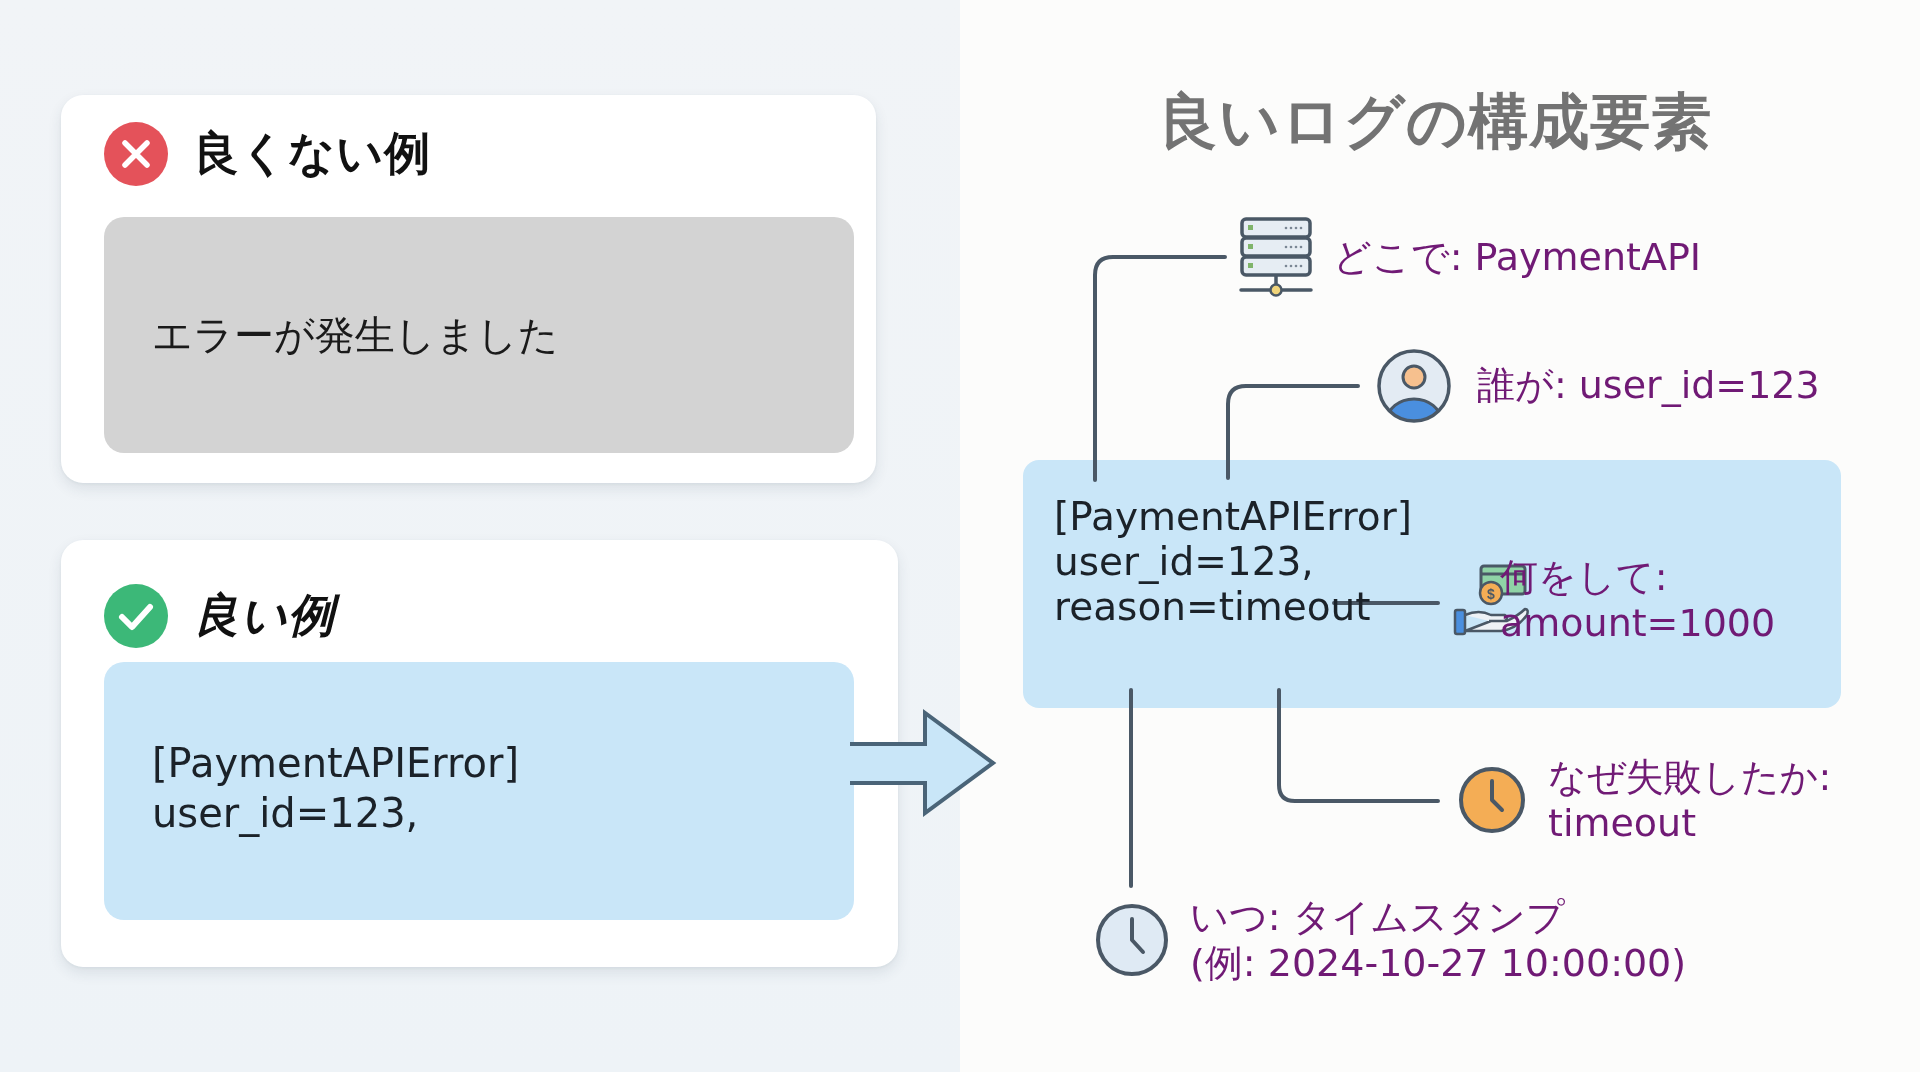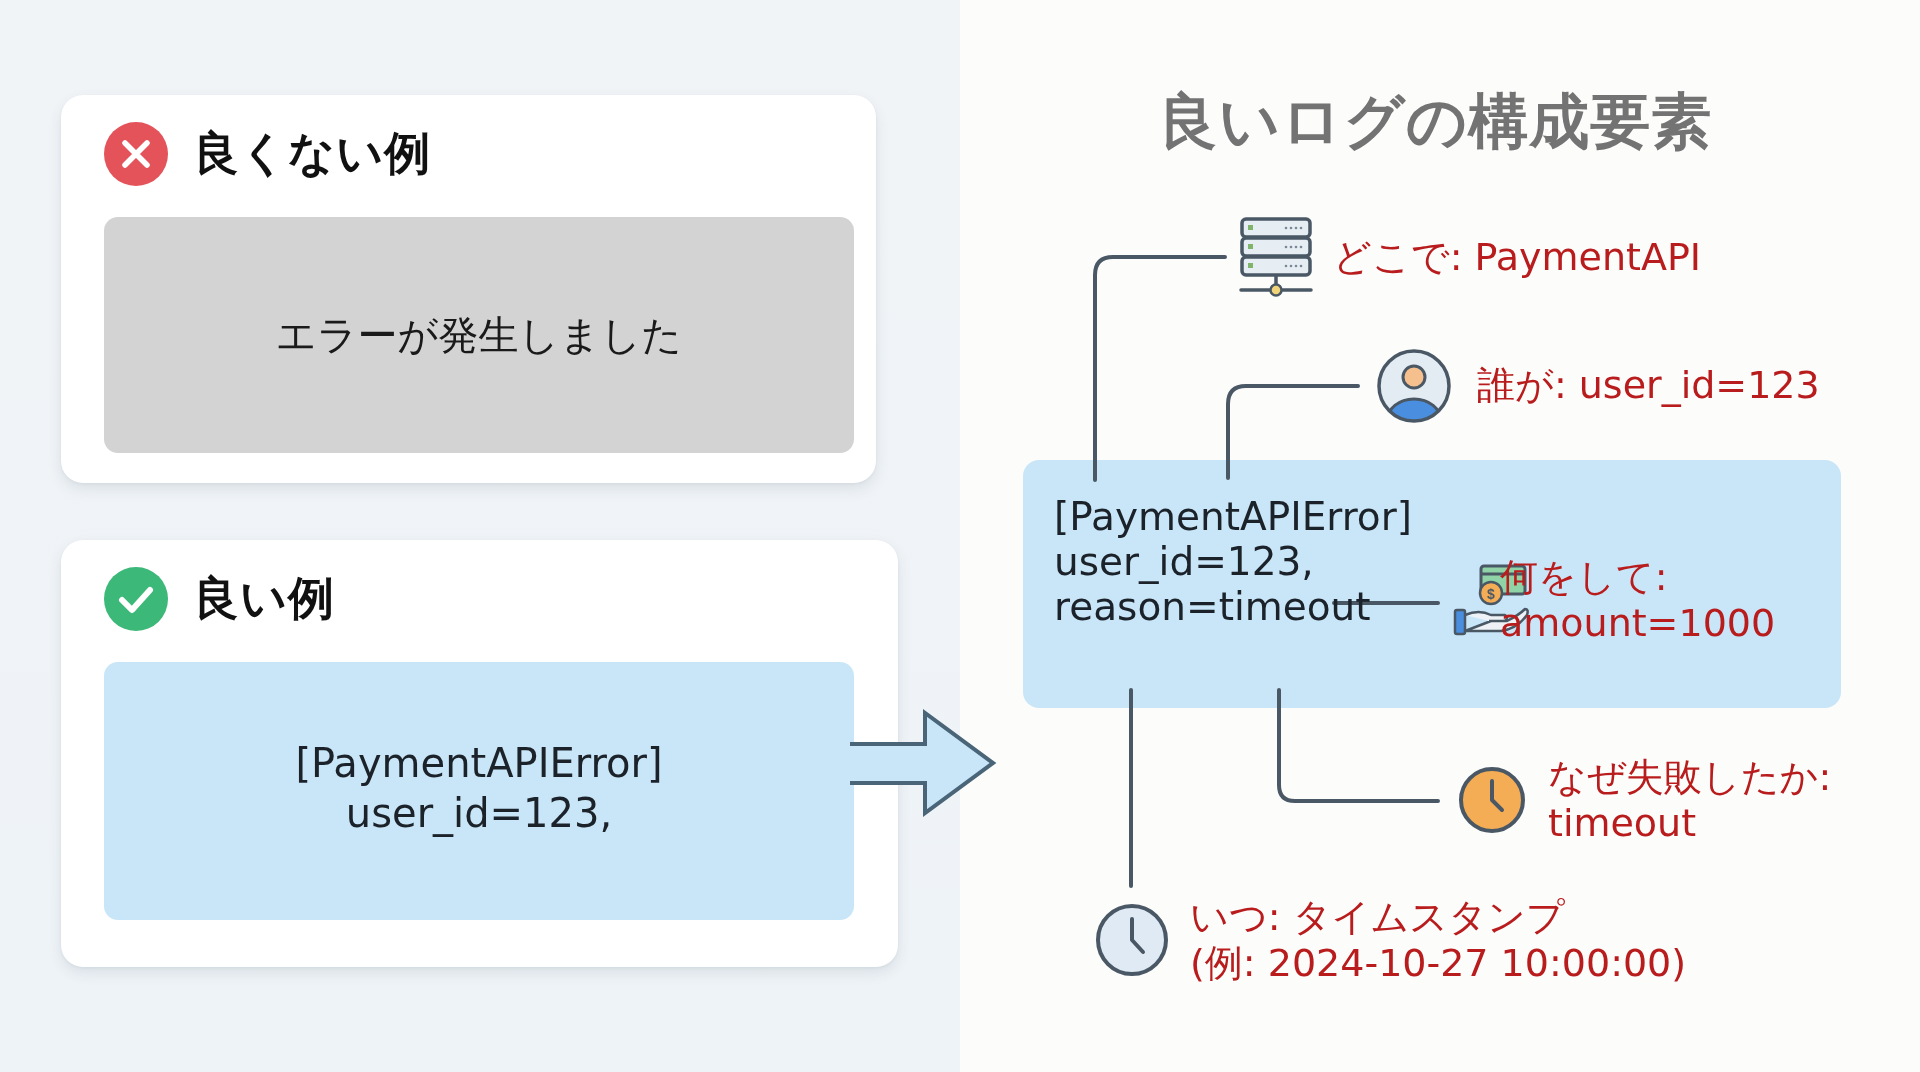--- a/index.html
+++ b/index.html
@@ -20,56 +20,56 @@
     .card {
       position: absolute; background: #ffffff; border-radius: 22px;
       box-shadow: 0 6px 14px rgba(40,60,80,0.10), 0 1px 3px rgba(40,60,80,0.06);
     }
     #card-bad  { left: 61px; top: 95px;  width: 815px; height: 388px; text-decoration: underline; }
     #card-good { left: 61px; top: 540px; width: 837px; height: 427px; }
     .card-head {
       position: absolute; left: 42px; display: flex; align-items: center;
     }
     #card-bad .card-head  { top: 26px; }
-    #card-good .card-head { top: 26px; }
+    #card-good .card-head { top: 43px; font-style: italic; }
     .badge {
       width: 66px; height: 66px; border-radius: 50%;
       display: flex; align-items: center; justify-content: center;
     }
     .badge svg { width: 66px; height: 66px; }
     .card-title {
       margin-left: 24px; font-size: 46px; font-weight: bold; letter-spacing: 1px;
       color: #111;
     }
     .log-box {
-      position: absolute; left: 43px; width: 750px; border-radius: 14px;
+      position: absolute; left: 43px; width: 750px; border-radius: 20px;
       box-sizing: border-box; padding: 8px 48px;
       display: flex; flex-direction: column; justify-content: center;
-      font-size: 40px; line-height: 50px; text-align: center;
+      font-size: 40px; line-height: 50px;
     }
     #bad-box  { top: 122px; height: 236px; background: #d3d3d3; color: #1a1a1a; }
     #good-box { top: 122px; height: 258px; background: #c9e6f8; color: #1b2229; padding-bottom: 14px; }
     .arrow { position: absolute; left: 850px; top: 705px; width: 150px; height: 116px; }
 
     .title {
       position: absolute; left: 1000px; width: 870px; top: 82px;
       text-align: center; font-size: 60px; font-weight: bold; color: #737373;
       letter-spacing: 1px;
     }
     .connectors { position: absolute; left: 0; top: 0; width: 1920px; height: 1072px; pointer-events: none; }
     .center-box {
       position: absolute; left: 1023px; top: 460px; width: 818px; height: 248px;
       background: #c9e6f8; border-radius: 16px;
     }
     .center-log {
       position: absolute; left: 1054px; top: 494px; font-size: 39px; line-height: 45px;
       color: #1b2229;
     }
     .icon { position: absolute; }
-    .label { position: absolute; font-size: 38px; line-height: 46px; color: #b91c1c; white-space: nowrap; }
+    .label { position: absolute; font-size: 38px; line-height: 46px; color: #701a75; white-space: nowrap; }
     #lbl-where { left: 1333px; top: 234px; }
     #lbl-who   { left: 1477px; top: 362px; }
     #lbl-what  { left: 1500px; top: 554px; }
     #lbl-why   { left: 1548px; top: 754px; }
     #lbl-when  { left: 1190px; top: 894px; }
   </style>
 </head>
 <body>
 
 <div class="left-bg"></div>

